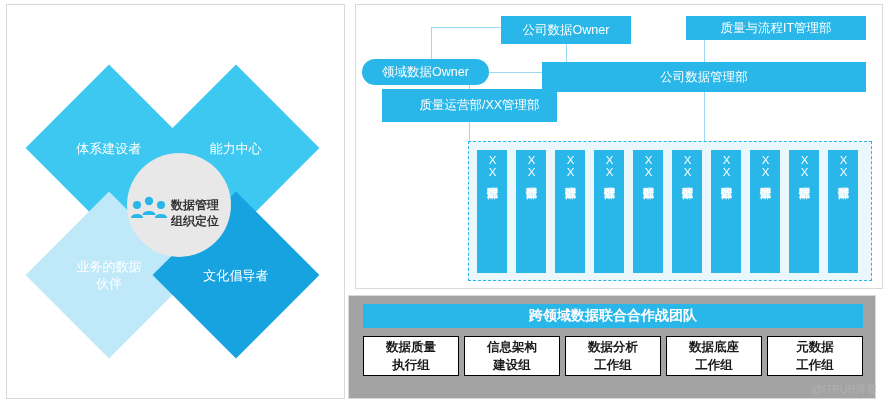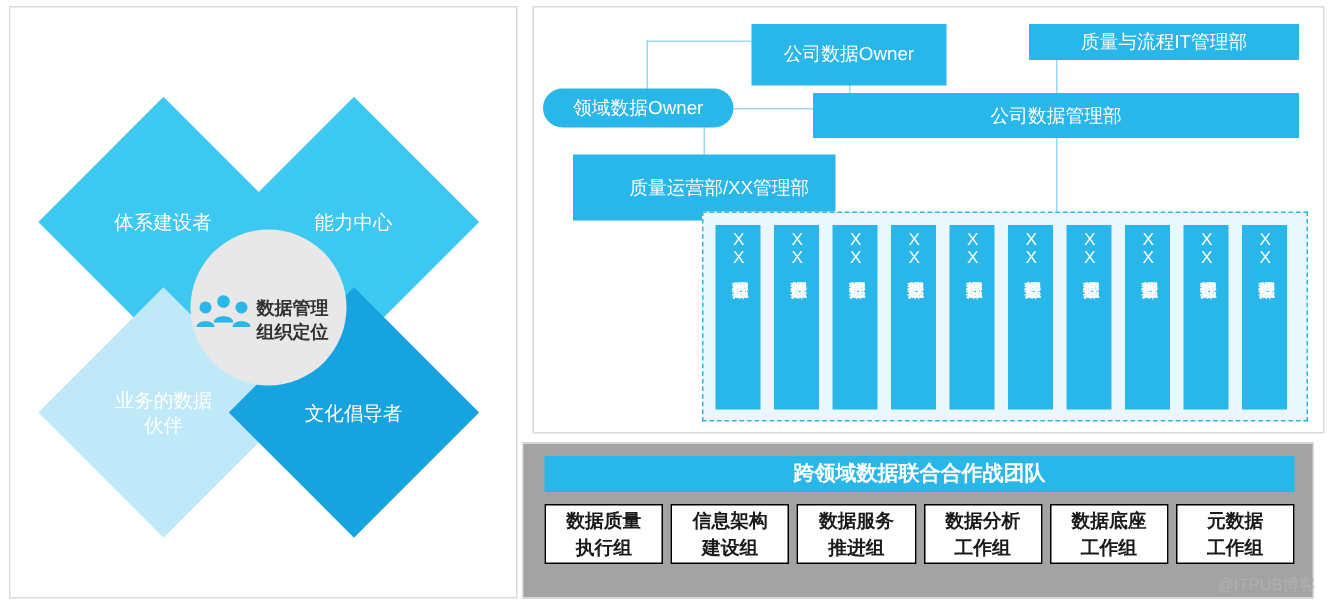--- a/index.html
+++ b/index.html
@@ -115,25 +115,25 @@
     font-size: 12.5px;
     display: flex;
     align-items: center;
     justify-content: center;
     text-align: center;
     box-sizing: border-box;
     white-space: nowrap;
   }
 
   
-  .b-company-owner { left: 145px; top: 11px;  width: 130px; height: 41px; }
+  .b-company-owner { left: 145px; top: 11px;  width: 130px; height: 28px; }
   .b-quality-it    { left: 330px; top: 11px;  width: 180px; height: 24px; }
   .b-domain-owner  { left: 6px;   top: 54px;  width: 127px; height: 26px; border-radius: 13px; }
   .b-company-mgmt  { left: 186px; top: 57px;  width: 324px; height: 30px; }
-  .b-quality-ops   { left: 26px;  top: 98px;  width: 175px; height: 44px; padding-left: 20px; }
+  .b-quality-ops   { left: 26px;  top: 84px;  width: 175px; height: 33px; padding-left: 20px; }
 
   
   .dept-area {
     position: absolute;
     left: 112px;
     top: 136px;
     width: 404px;
     height: 140px;
     border: 1px dashed #29b6e8;
     background: #eaf7fd;
@@ -325,22 +325,20 @@
 
   </div>
 
   <div class="right-bottom">
     <div class="bottom-title">跨领域数据联合合作战团队</div>
     <div class="bottom-groups">
       <div class="group-box">数据质量
 执行组</div>
       <div class="group-box">信息架构
 建设组</div>
-      <div class="group-box">数据服务
-推进组</div>
       <div class="group-box">数据分析
 工作组</div>
       <div class="group-box">数据底座
 工作组</div>
       <div class="group-box">元数据
 工作组</div>
     </div>
   </div>
 
   <div class="watermark">@ITPUB博客</div>

